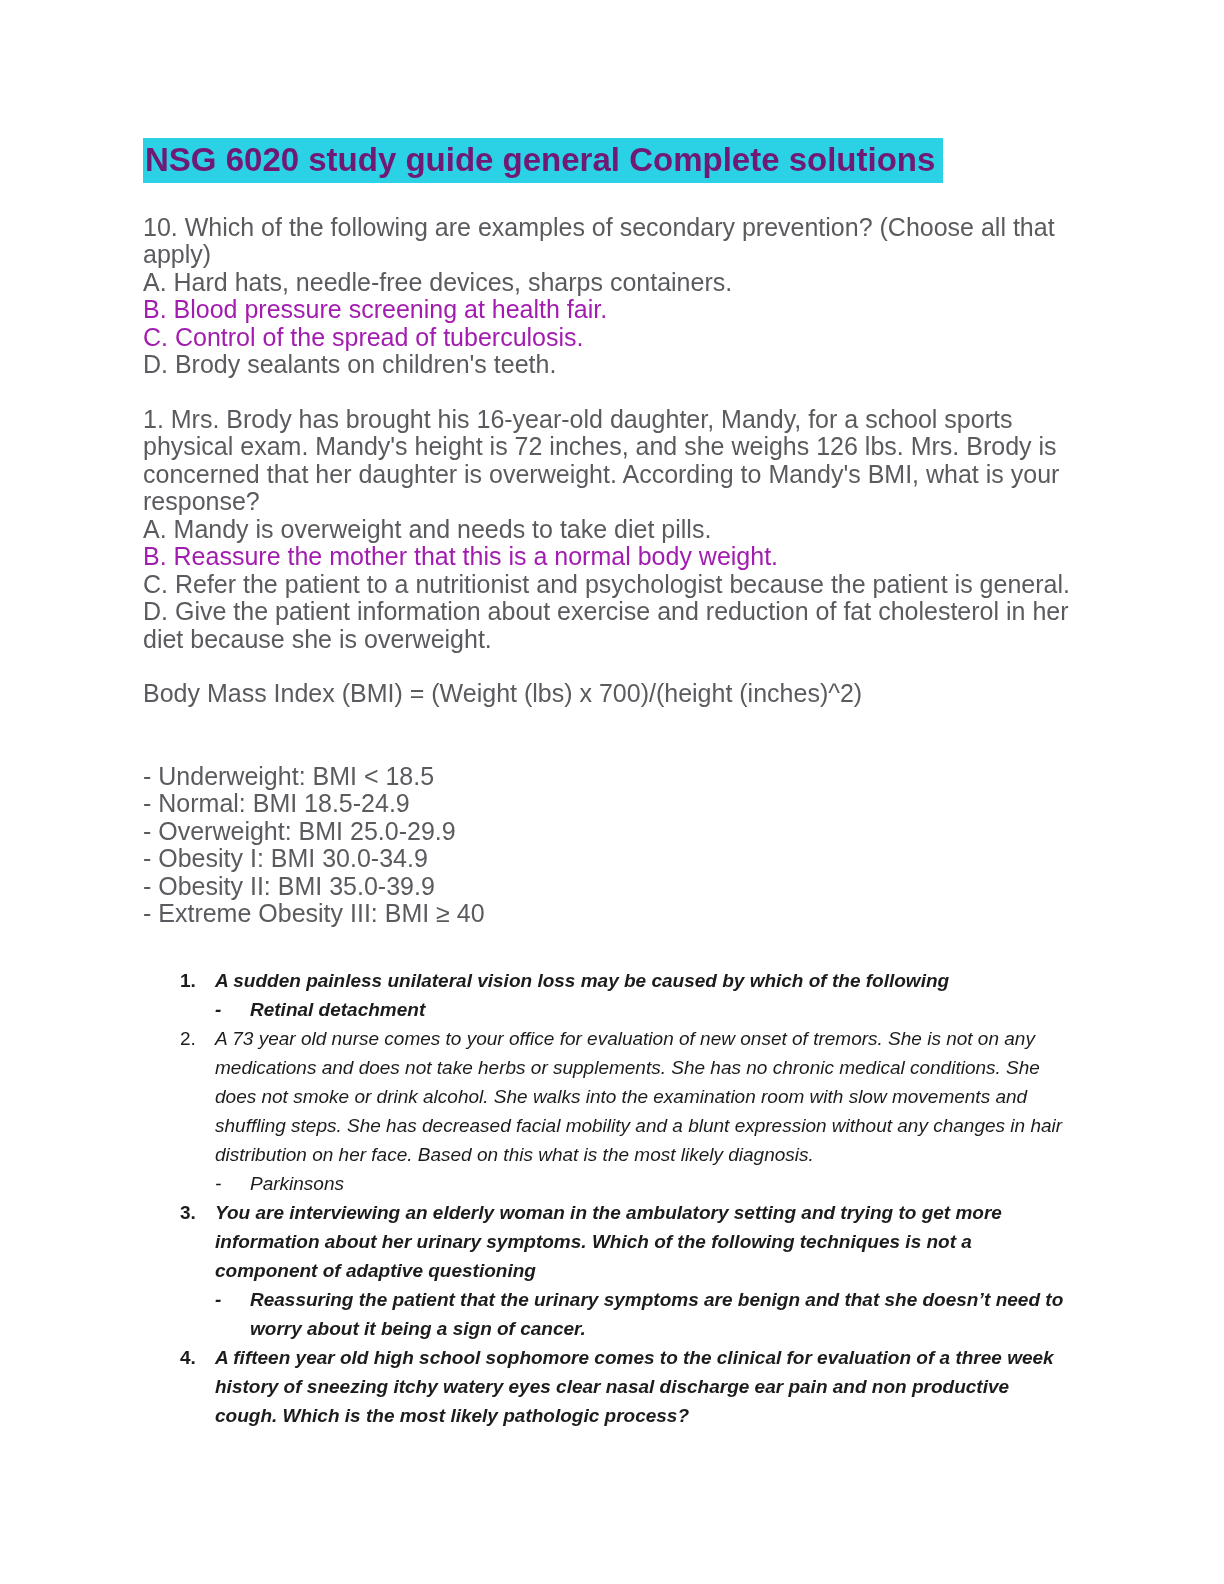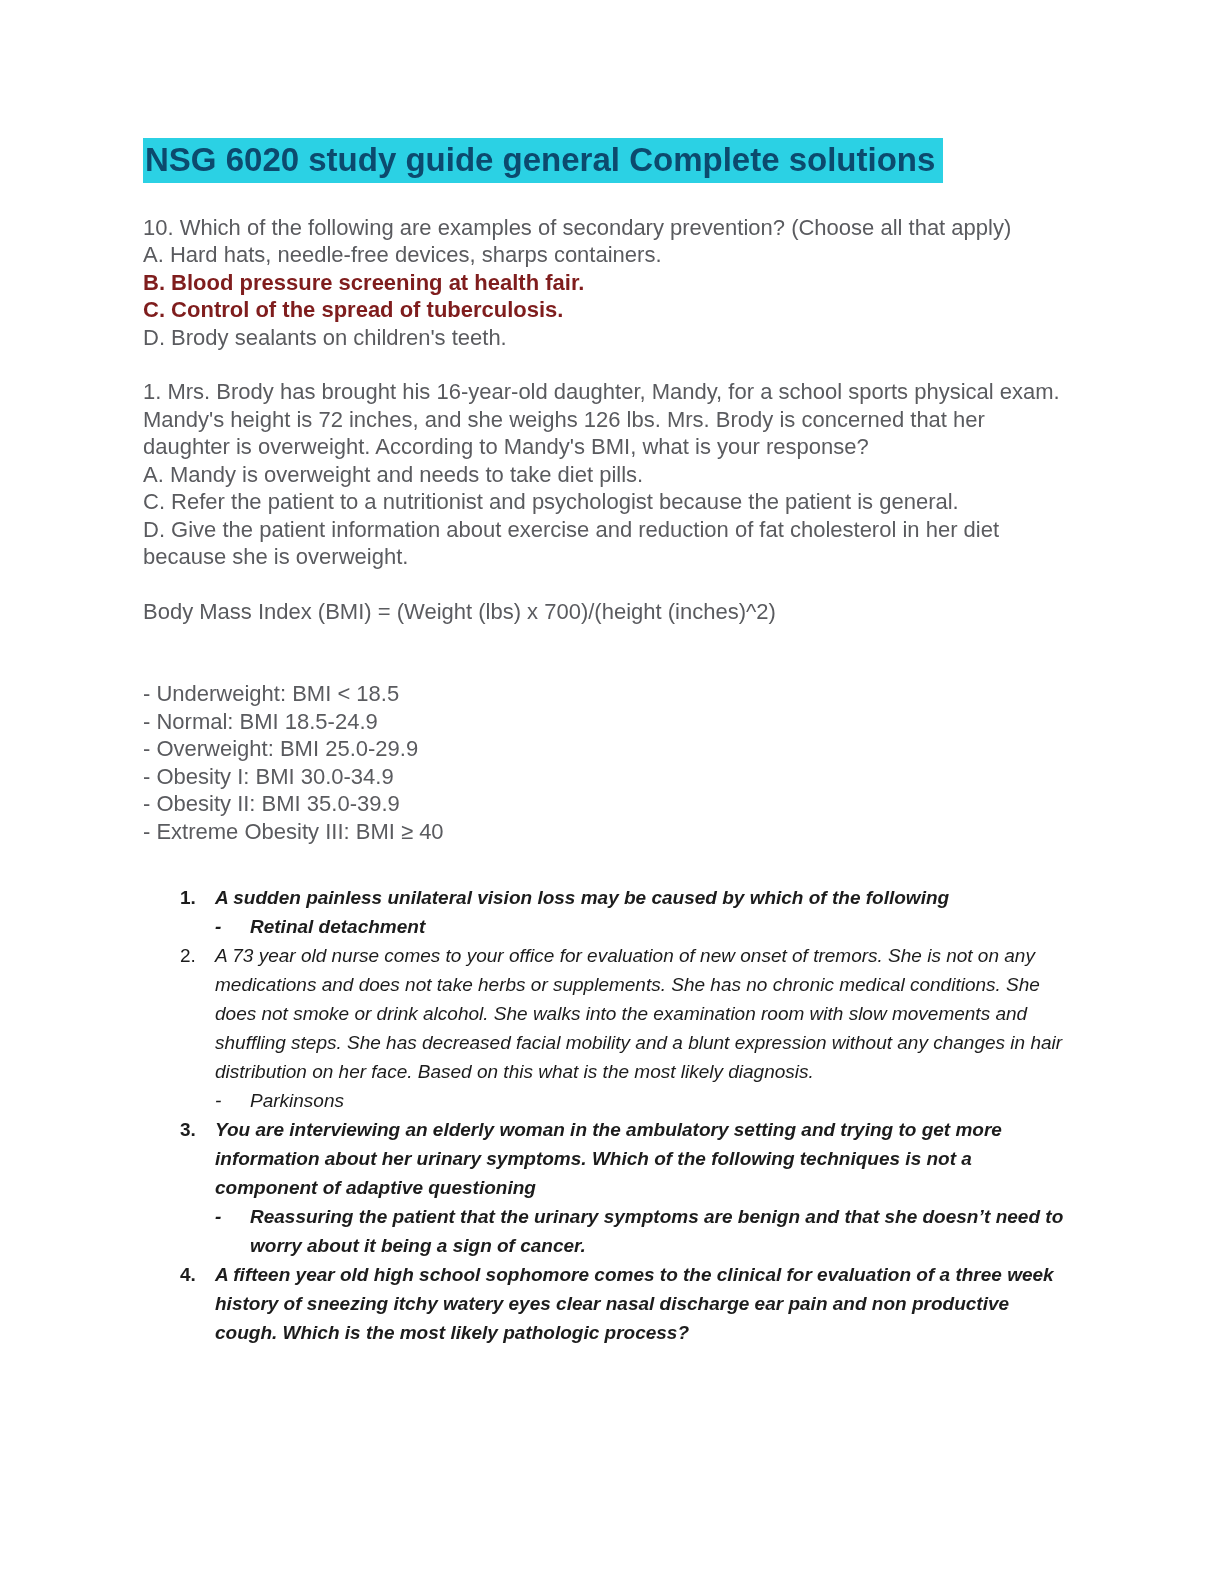--- a/index.html
+++ b/index.html
@@ -15,38 +15,38 @@
     height: 1584px;
     padding: 140px 152px 0 143px;
   }
 
   
   h1.doc-title {
     margin: 0 0 34px 0;
     font-size: 33px;
     line-height: 1.2;
     font-weight: bold;
-    color: #0c4a6e;
+    color: #701a75;
   }
   h1.doc-title .hl {
     background: #2bd1e4;
     padding: 3px 8px 5px 2px;
   }
 
   
   .sec1 {
     color: #5a5b5f;
-    font-size: 22px;
+    font-size: 25px;
     line-height: 27.5px;
     margin-top: 31px;
   }
   .sec1 p { margin: 0; }
   .sec1 .bold {
-    font-weight: bold;
-    color: #7f1d1d;
+    font-weight: normal;
+    color: #a21caf;
   }
   .block { margin-bottom: 27px; }
   .gap-lg { margin-top: 60px; }
   .gap-md { margin-top: 55px; }
 
   
   .quiz {
     margin-top: 38px;
     margin-left: 37px;
     color: #1c1c1c;
@@ -82,20 +82,21 @@
       <p>10. Which of the following are examples of secondary prevention? (Choose all that apply)</p>
       <p>A. Hard hats, needle-free devices, sharps containers.</p>
       <p class="bold">B. Blood pressure screening at health fair.</p>
       <p class="bold">C. Control of the spread of tuberculosis.</p>
       <p>D. Brody sealants on children's teeth.</p>
     </div>
 
     <div class="block">
       <p>1. Mrs. Brody has brought his 16-year-old daughter, Mandy, for a school sports physical exam. Mandy's height is 72 inches, and she weighs 126 lbs. Mrs. Brody is concerned that her daughter is overweight. According to Mandy's BMI, what is your response?</p>
       <p>A. Mandy is overweight and needs to take diet pills.</p>
+      <p class="bold">B. Reassure the mother that this is a normal body weight.</p>
       <p>C. Refer the patient to a nutritionist and psychologist because the patient is general.</p>
       <p>D. Give the patient information about exercise and reduction of fat cholesterol in her diet because she is overweight.</p>
     </div>
 
 
     <p class="gap-md">Body Mass Index (BMI) = (Weight (lbs) x 700)/(height (inches)^2)</p>
 
     <div class="gap-md">
       <p>- Underweight: BMI &lt; 18.5</p>
       <p>- Normal: BMI 18.5-24.9</p>

